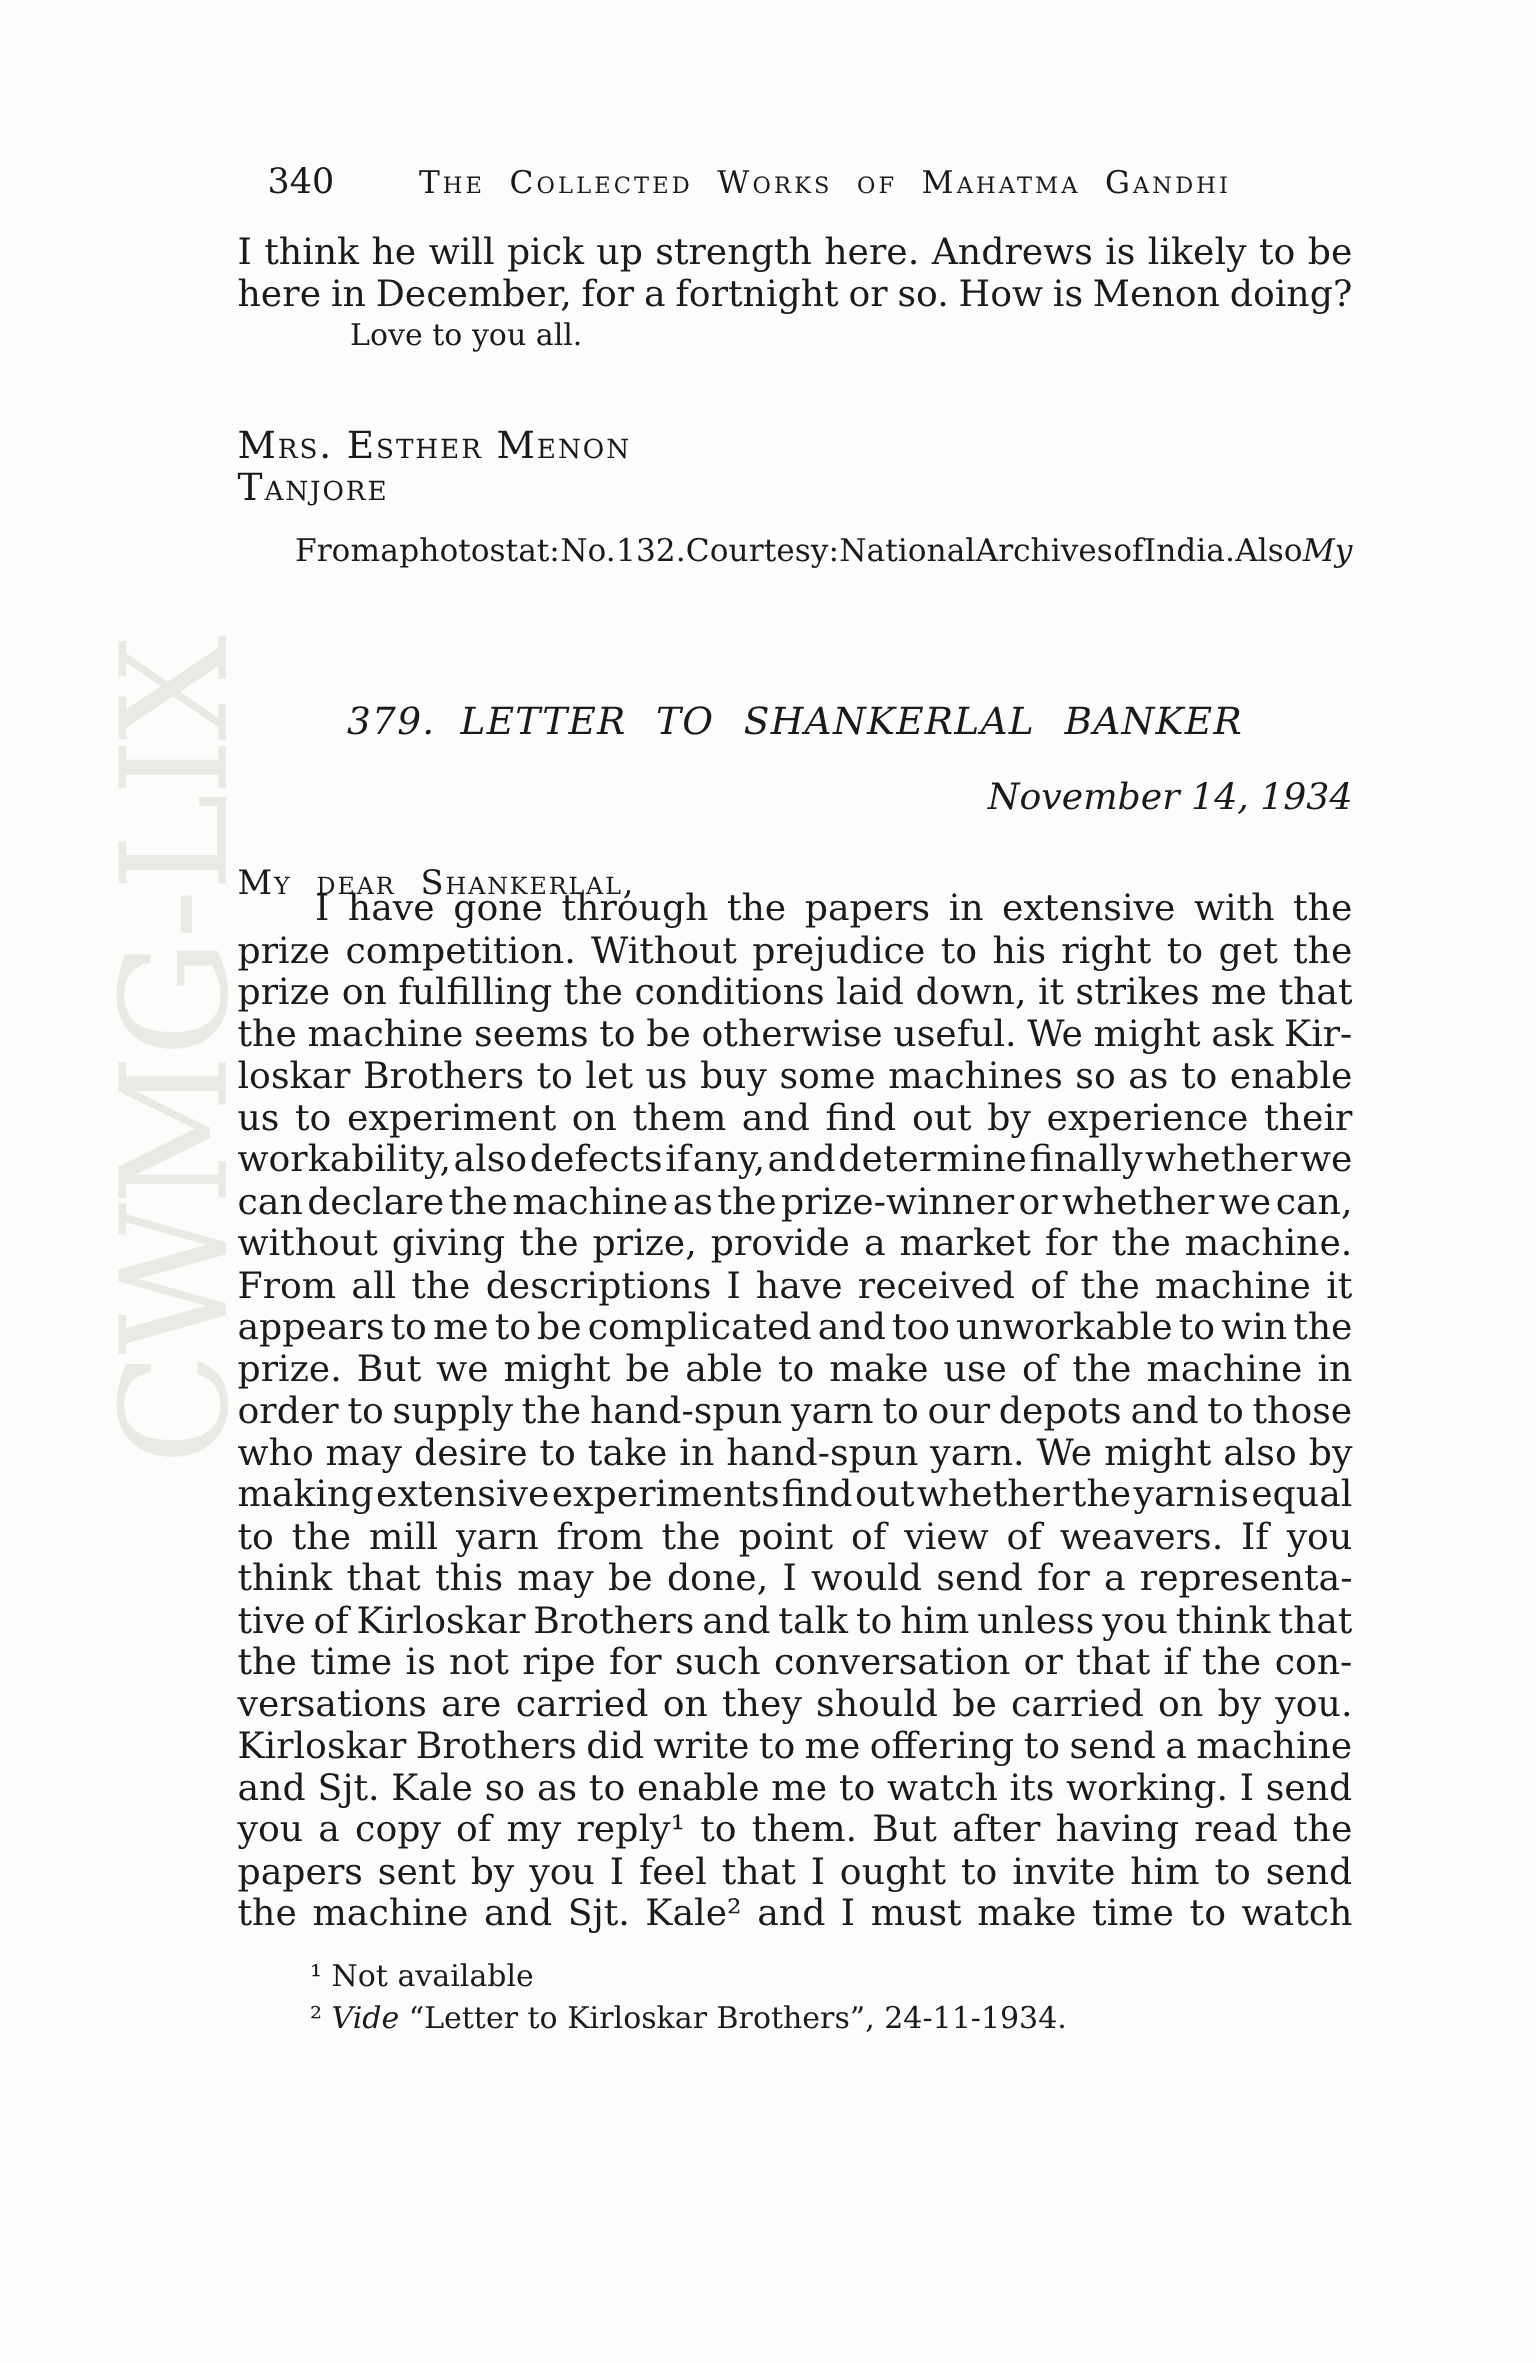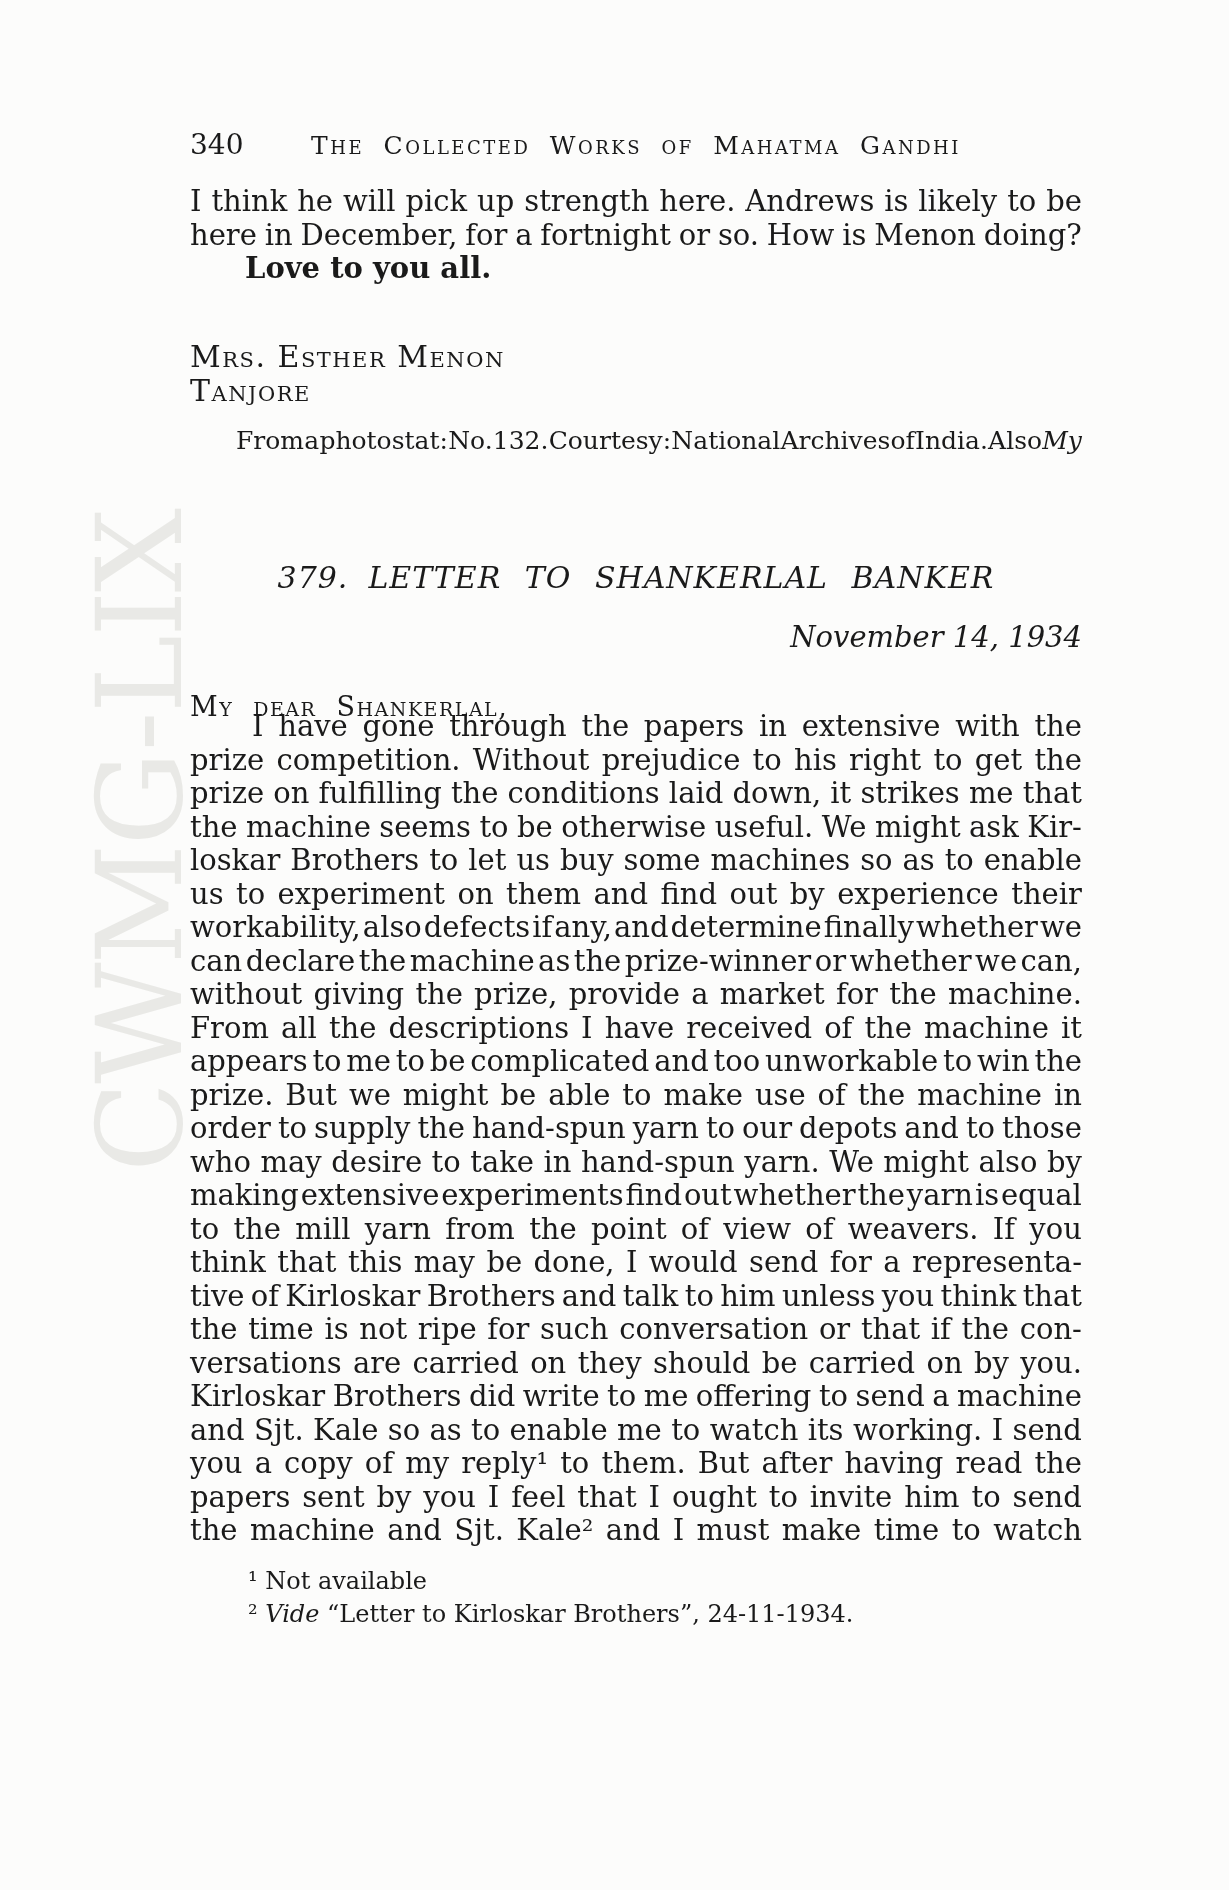--- a/index.html
+++ b/index.html
@@ -32,32 +32,32 @@
   .jline {
     display:flex;
     justify-content:space-between;
     line-height:33.5px;
     font-size:29px;
   }
   .jline span { white-space:pre; }
   .it { font-style:italic; }
   .sc { font-variant-caps:small-caps; }
   
-  .header { top:128px; height:34px; }
+  .header { top:128px; height:34px;margin-left:24px; }
   .pagenum { position:absolute; left:0; top:0; font-size:28px; }
   .runtitle {
     position:absolute; left:0; right:0; top:3px;
     text-align:center;
     font-size:25px;
     letter-spacing:2.5px;
     word-spacing:9px;
   }
   
   .para1 { top:185px; }
-  .closing { font-size:29px; line-height:33.5px; margin-left:55px;font-weight:bold; }
+  .closing { font-size:24px; line-height:33.5px; margin-left:90px; }
   .signature { top:291px; text-align:right; font-size:29px; letter-spacing:1.5px; padding-right:8px; }
   .addressee { top:340px; font-size:30px; line-height:33.5px; letter-spacing:1.5px; }
   .source { top:424px; font-size:25px; }
   .source .jline { font-size:25px; line-height:34px; padding-left:46px; }
   .source-l2 { line-height:34px; }
   .source-l2 .seg { white-space:pre-wrap; }
   
   .lettertitle { top:560px; text-align:center; font-style:italic; font-size:30px; }
   .lettertitle .num { margin-right:20px; letter-spacing:1px;font-style:italic; }
   .lettertitle .ttl { word-spacing:13px; letter-spacing:1px; }

